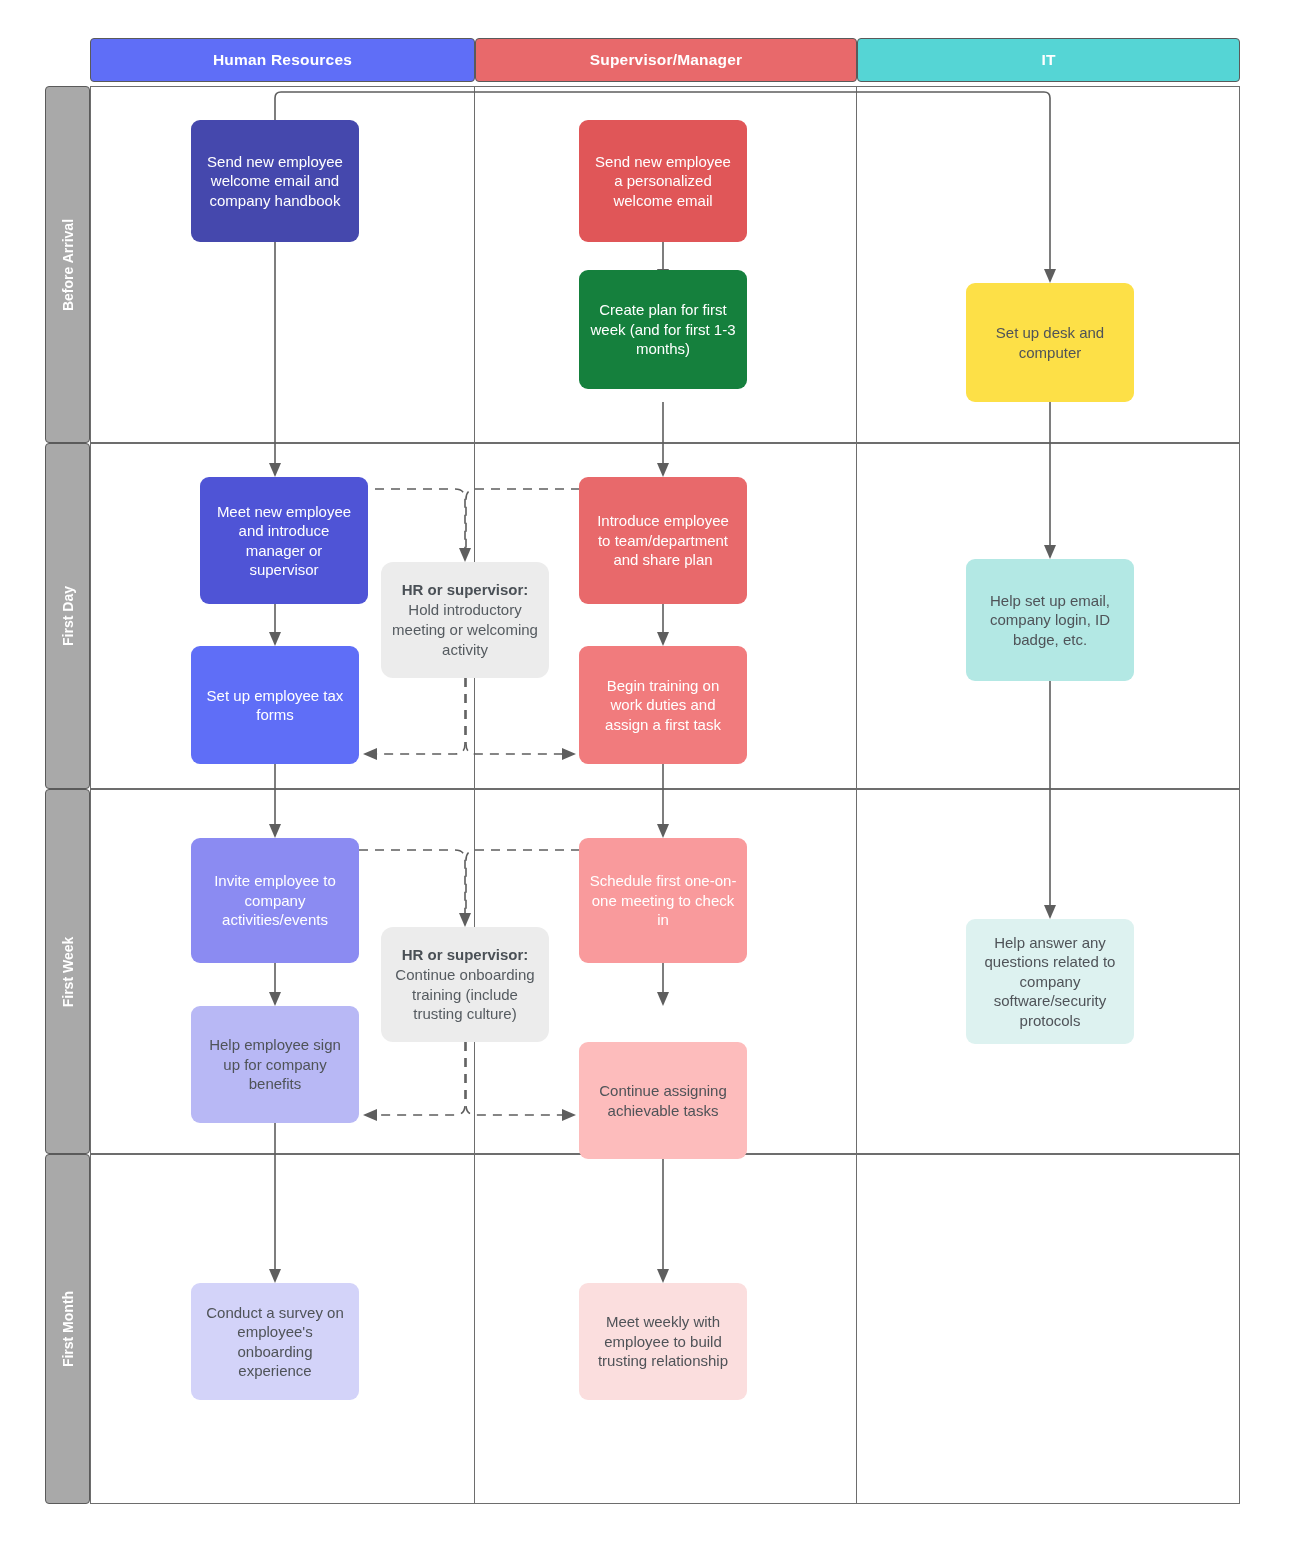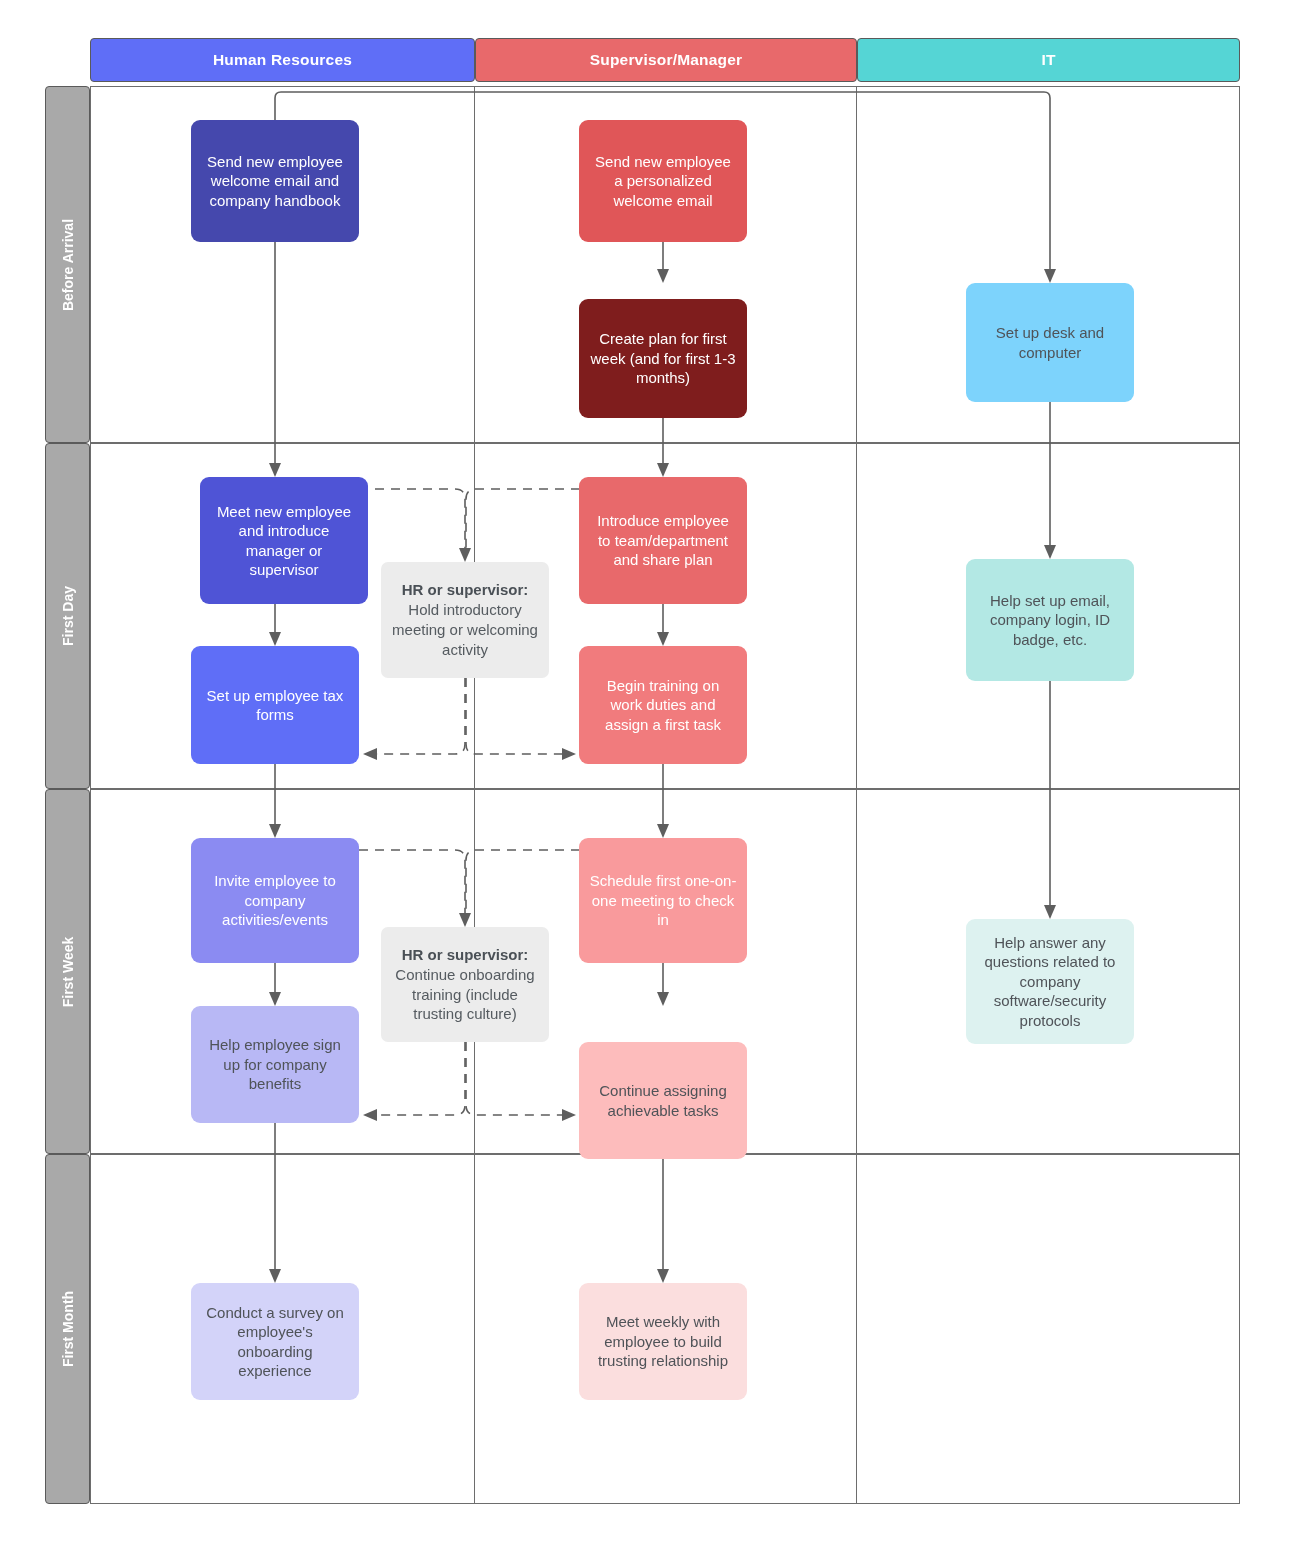--- a/index.html
+++ b/index.html
@@ -36,21 +36,21 @@
   }
 
   
   .node{
     position:absolute;border-radius:9px;
     display:flex;align-items:center;justify-content:center;text-align:center;
     font-size:15px;line-height:1.30;padding:6px 10px;box-sizing:border-box;
     z-index:5;
   }
   .node.note{
-    background:#ececec;color:#555b60;border-radius:7px;
+    background:#ececec;color:#555b60;border-radius:12px;
     font-size:15px;line-height:1.32;
   }
   .node.note b{font-weight:bold;color:#4a5056;}
   .txt-light{color:#ffffff;}
   .txt-dark{color:#4f5358;}
 
   
   svg.wires{position:absolute;left:0;top:0;width:1292px;height:1565px;z-index:4;pointer-events:none;}
   .solid{stroke:#5e5e5e;stroke-width:1.6;fill:none;}
   .dash{stroke:#5e5e5e;stroke-width:1.6;fill:none;stroke-dasharray:9 7;}
@@ -165,25 +165,25 @@
   </svg>
 
   <div class="node txt-light" style="left:191px;top:120px;width:168px;height:122px;background:#4548ad;">
     <span>Send new employee welcome email and company handbook</span>
   </div>
 
   <div class="node txt-light" style="left:579px;top:120px;width:168px;height:122px;background:#e05658;">
     <span>Send new employee a personalized welcome email</span>
   </div>
 
-  <div class="node txt-light" style="left:579px;top:299px;width:168px;height:119px;background:#7f1d1d;">
+  <div class="node txt-light" style="left:579px;top:270px;width:168px;height:119px;background:#15803d;">
     <span>Create plan for first week (and for first 1-3 months)</span>
   </div>
 
-  <div class="node txt-dark" style="left:966px;top:283px;width:168px;height:119px;background:#7dd3fc;">
+  <div class="node txt-dark" style="left:966px;top:283px;width:168px;height:119px;background:#fde047;">
     <span>Set up desk and computer</span>
   </div>
 
   <div class="node txt-light" style="left:200px;top:477px;width:168px;height:127px;background:#4f54d6;">
     <span>Meet new employee and introduce manager or supervisor</span>
   </div>
 
   <div class="node txt-light" style="left:191px;top:646px;width:168px;height:118px;background:#5f6ef7;">
     <span>Set up employee tax forms</span>
   </div>

